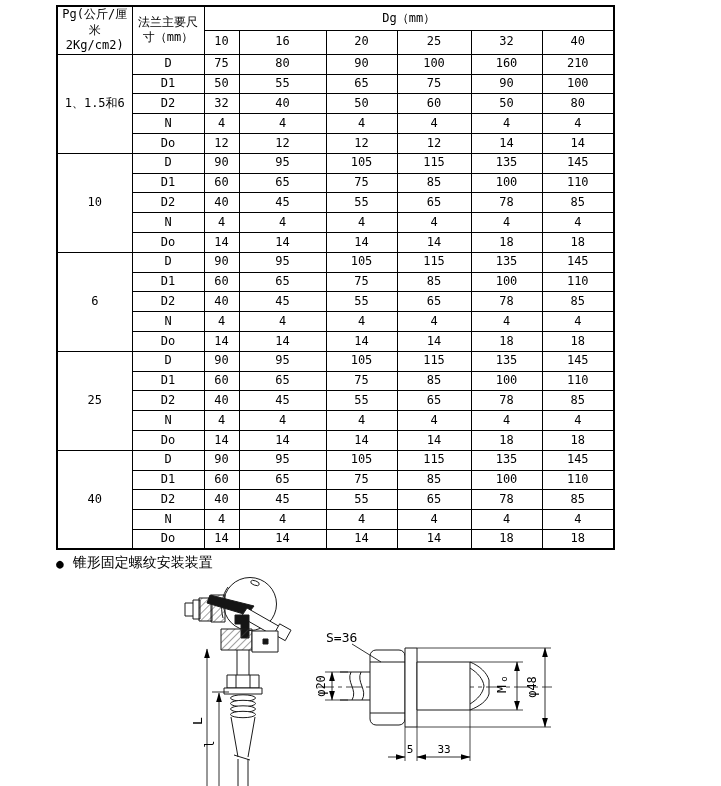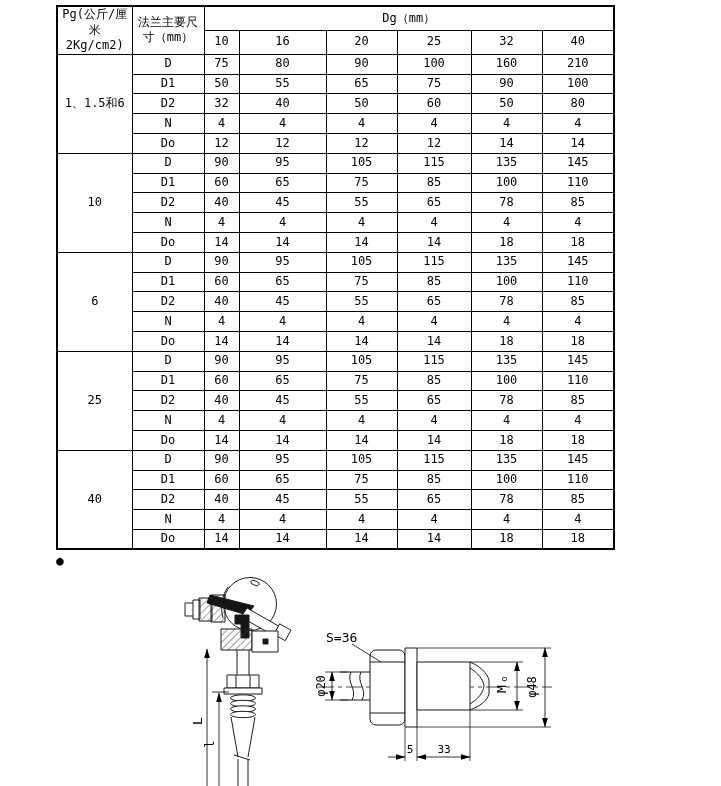--- a/index.html
+++ b/index.html
@@ -282,20 +282,21 @@
           <td>14</td>
           <td>14</td>
           <td>18</td>
           <td>18</td>
         </tr>
       </tbody>
   </table>
 
   <div class="section-title">
     <span class="bullet">●</span>
+    <span>锥形固定螺纹安装装置</span>
   </div>
 
   <svg class="drawing" width="721" height="241" viewBox="0 0 721 241">
     <defs>
       <marker id="arr" viewBox="0 0 10 6" refX="9.5" refY="3" markerWidth="11" markerHeight="6.5" orient="auto-start-reverse">
         <path d="M0,0 L10,3 L0,6 z" fill="#000"></path>
       </marker>
       <pattern id="hatch" width="5" height="5" patternUnits="userSpaceOnUse" patternTransform="rotate(45)">
         <line x1="0" y1="0" x2="0" y2="5" stroke="#444" stroke-width="1"></line>
       </pattern>

